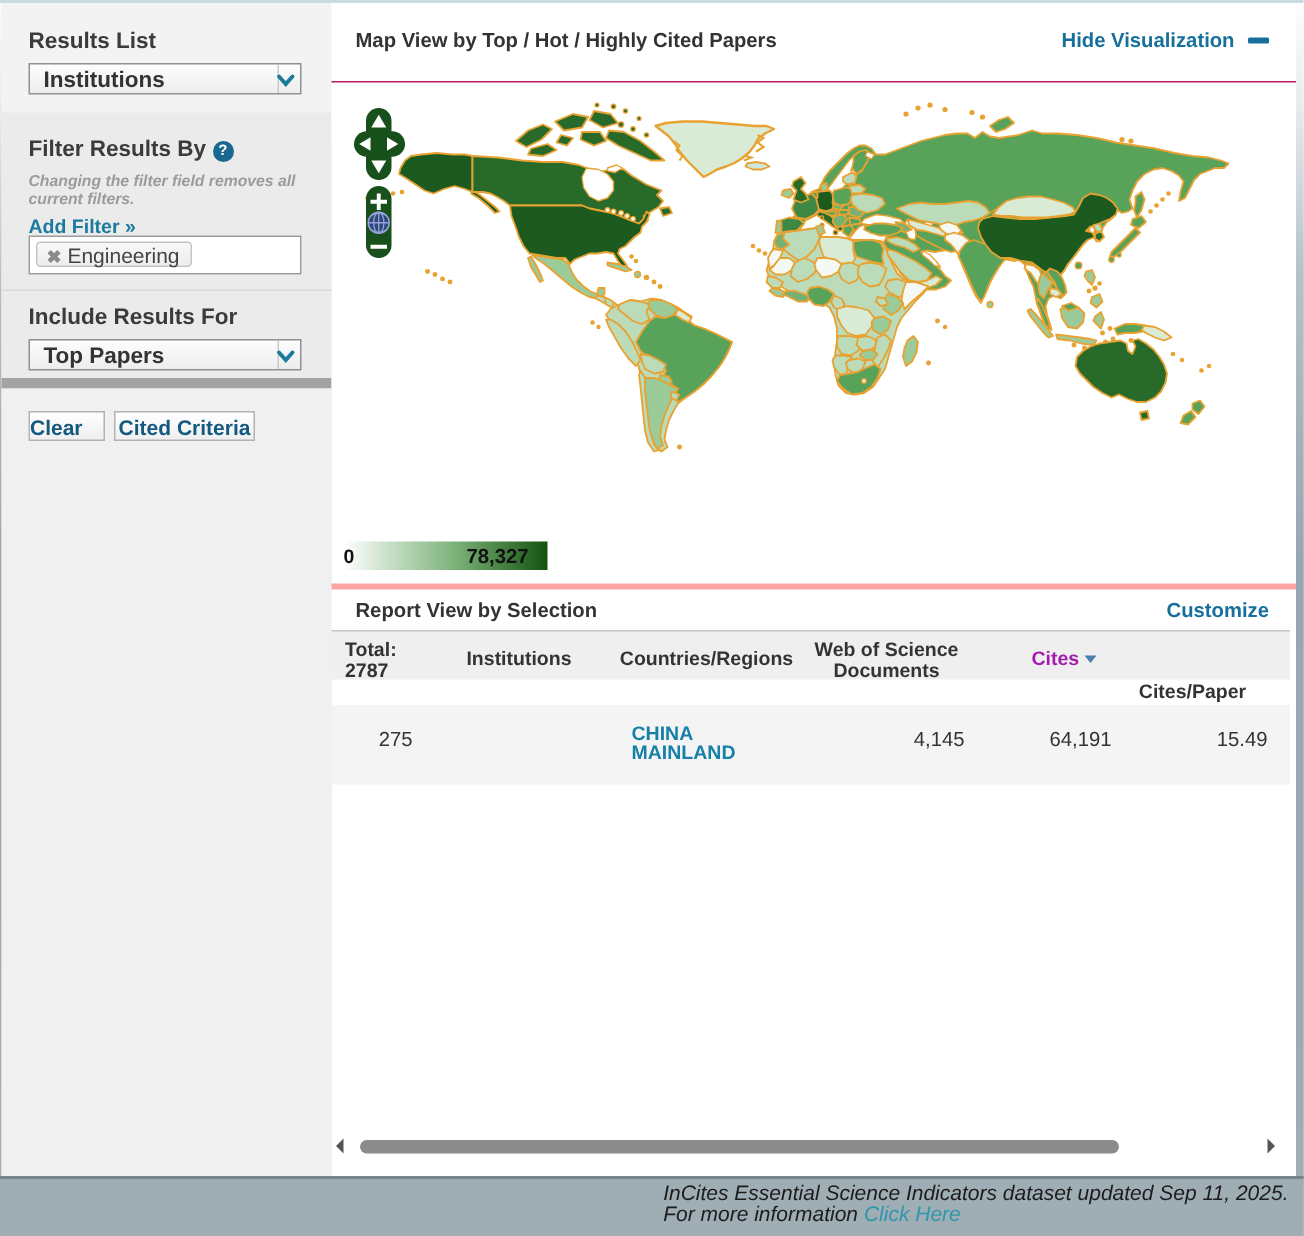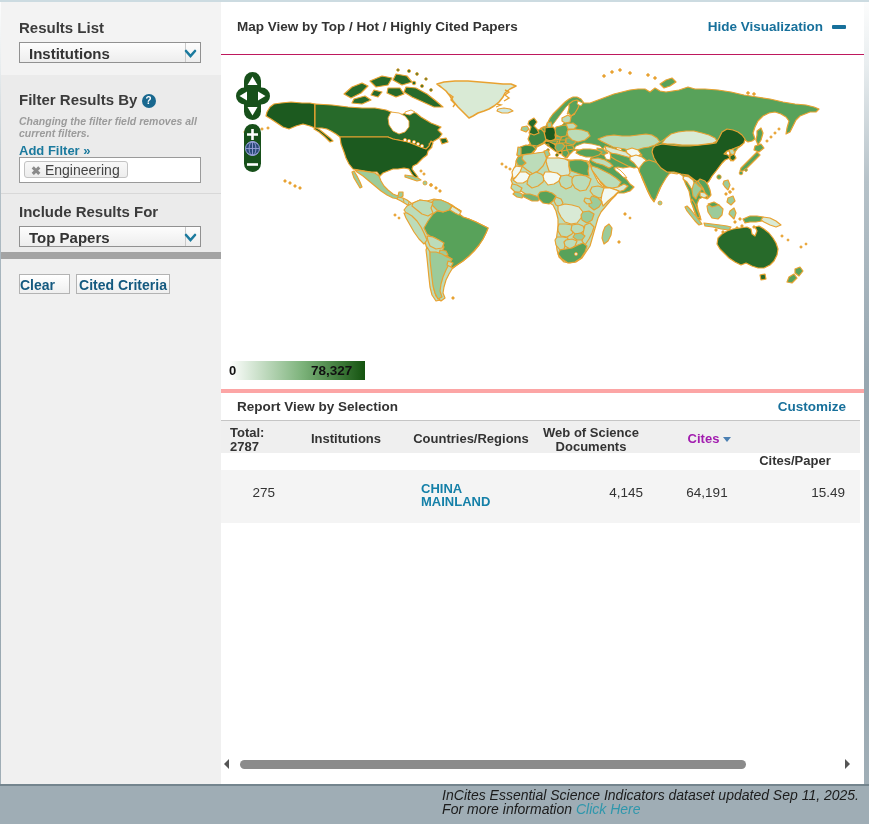--- a/index.html
+++ b/index.html
@@ -333,21 +333,21 @@
     <div class="th" style="left:60px;top:11px;width:130px;">Institutions</div>
     <div class="th" style="left:190px;top:11px;width:120px;">Countries/Regions</div>
     <div class="th" style="left:310px;top:5px;width:120px;">Web of Science<br>Documents</div>
     <div class="th" style="left:430px;top:11px;width:80px;color:#a21caf;text-align:right;">Cites <span style="display:inline-block;width:0;height:0;border:4px solid transparent;border-top:5px solid #4b7fb2;vertical-align:-3px;"></span></div>
     <div class="th" style="left:530px;top:11px;width:88px;margin-top:22px;">Cites/Paper</div>
   </div>
   <div id="trow">
     <div class="num" style="left:0;top:15px;width:54px;">275</div>
     <div class="lnk" style="position:absolute;left:200px;top:13px;width:80px;">CHINA MAINLAND</div>
     <div class="num" style="left:322px;top:15px;width:100px;">4,145</div>
-    <div class="num" style="left:436px;top:15px;width:100px;text-align:center;">64,191</div>
+    <div class="num" style="left:420px;top:15px;width:100px;">64,191</div>
     <div class="num" style="left:534px;top:15px;width:90px;">15.49</div>
   </div>
   <div id="hscroll">
     <div class="sarr" style="left:3px;border-right-color:#555;border-left-width:0;"></div>
     <div id="thumb"></div>
     <div class="sarr" style="right:14px;border-left-color:#555;border-right-width:0;"></div>
   </div>
 </div>
 <div id="footer">
   <div class="t">InCites Essential Science Indicators dataset updated Sep 11, 2025.<br>

